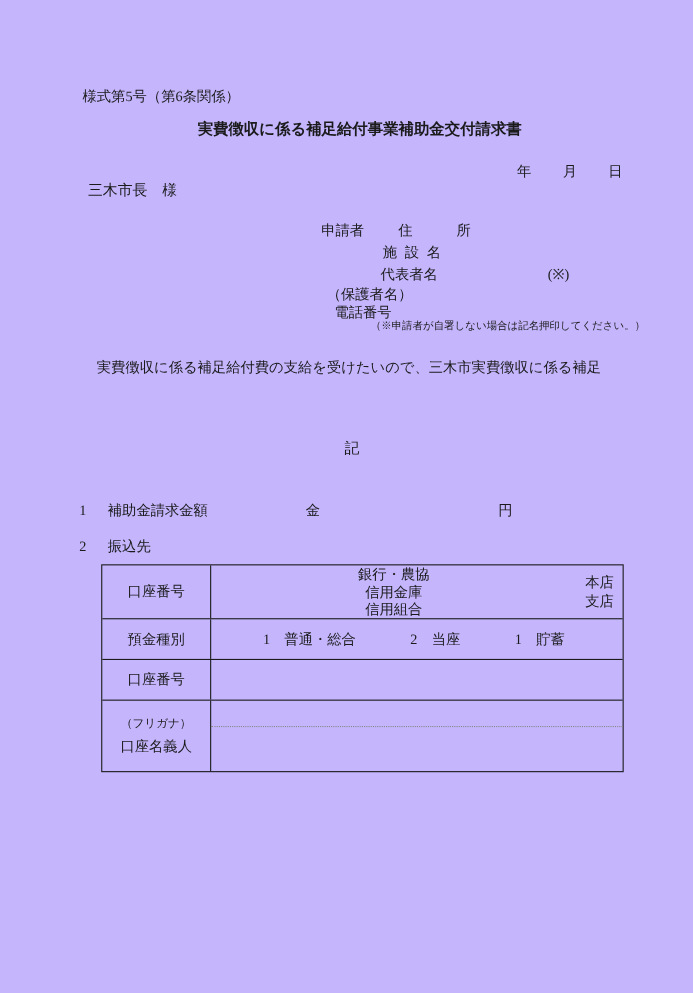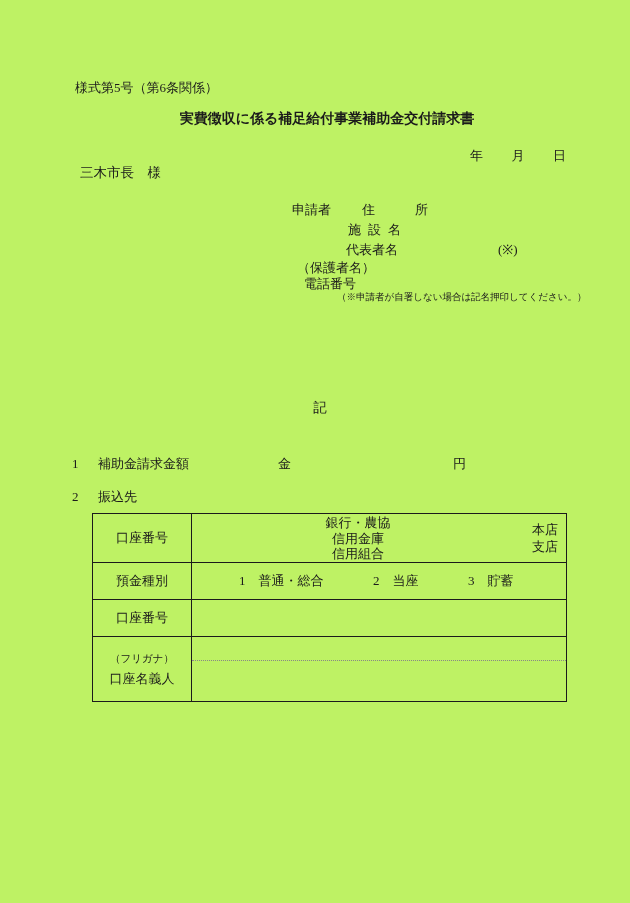--- a/index.html
+++ b/index.html
@@ -1,19 +1,19 @@
 <!DOCTYPE html>
 <html><head>
 <meta charset="utf-8">
 <style>
   html, body { margin:0; padding:0; background:#ffffff; }
   .page {
     position:relative;
     width:630px; height:903px;
-    background:#bef264;
+    background:#c4b5fd;
     font-family:"Liberation Serif","DejaVu Serif",serif;
     color:#1b1b1b;
     font-size:13px;
     line-height:14px;
     overflow:hidden;
   }
   .abs { position:absolute; }
 
   .form-number { left:75px; top:81px; }
   .doc-title { left:327px; top:112px; transform:translateX(-50%); font-size:14px; font-weight:bold; white-space:nowrap; }
@@ -108,20 +108,21 @@
     <span>名</span>
   </div>
 
   <div class="abs ap-rep">代表者名</div>
   <div class="abs ap-mark">(※)</div>
   <div class="abs ap-guardian">（保護者名）</div>
   <div class="abs ap-phone">電話番号</div>
   <div class="abs ap-note">（※申請者が自署しない場合は記名押印してください。）</div>
 
   <div class="abs body-par">
+    <div class="indent">実費徴収に係る補足給付費の支給を受けたいので、三木市実費徴収に係る補足</div>
   </div>
 
   <div class="abs ki">記</div>
 
   <div class="abs item item1">
     <span class="i-no">1</span>
     <span class="i-label">補助金請求金額</span>
     <span class="i-kin">金</span>
     <span class="i-yen">円</span>
   </div>
@@ -146,21 +147,21 @@
           <div>支店</div>
         </div>
       </div>
     </div>
 
     <div class="trow r2">
       <div class="tlabel">預金種別</div>
       <div class="tcell">
         <span class="opt opt1">1　普通・総合</span>
         <span class="opt opt2">2　当座</span>
-        <span class="opt opt3">3　貯蓄</span>
+        <span class="opt opt3">1　貯蓄</span>
       </div>
     </div>
 
     <div class="trow r3">
       <div class="tlabel">口座番号</div>
       <div class="tcell"></div>
     </div>
 
     <div class="trow last">
       <div class="tlabel">

